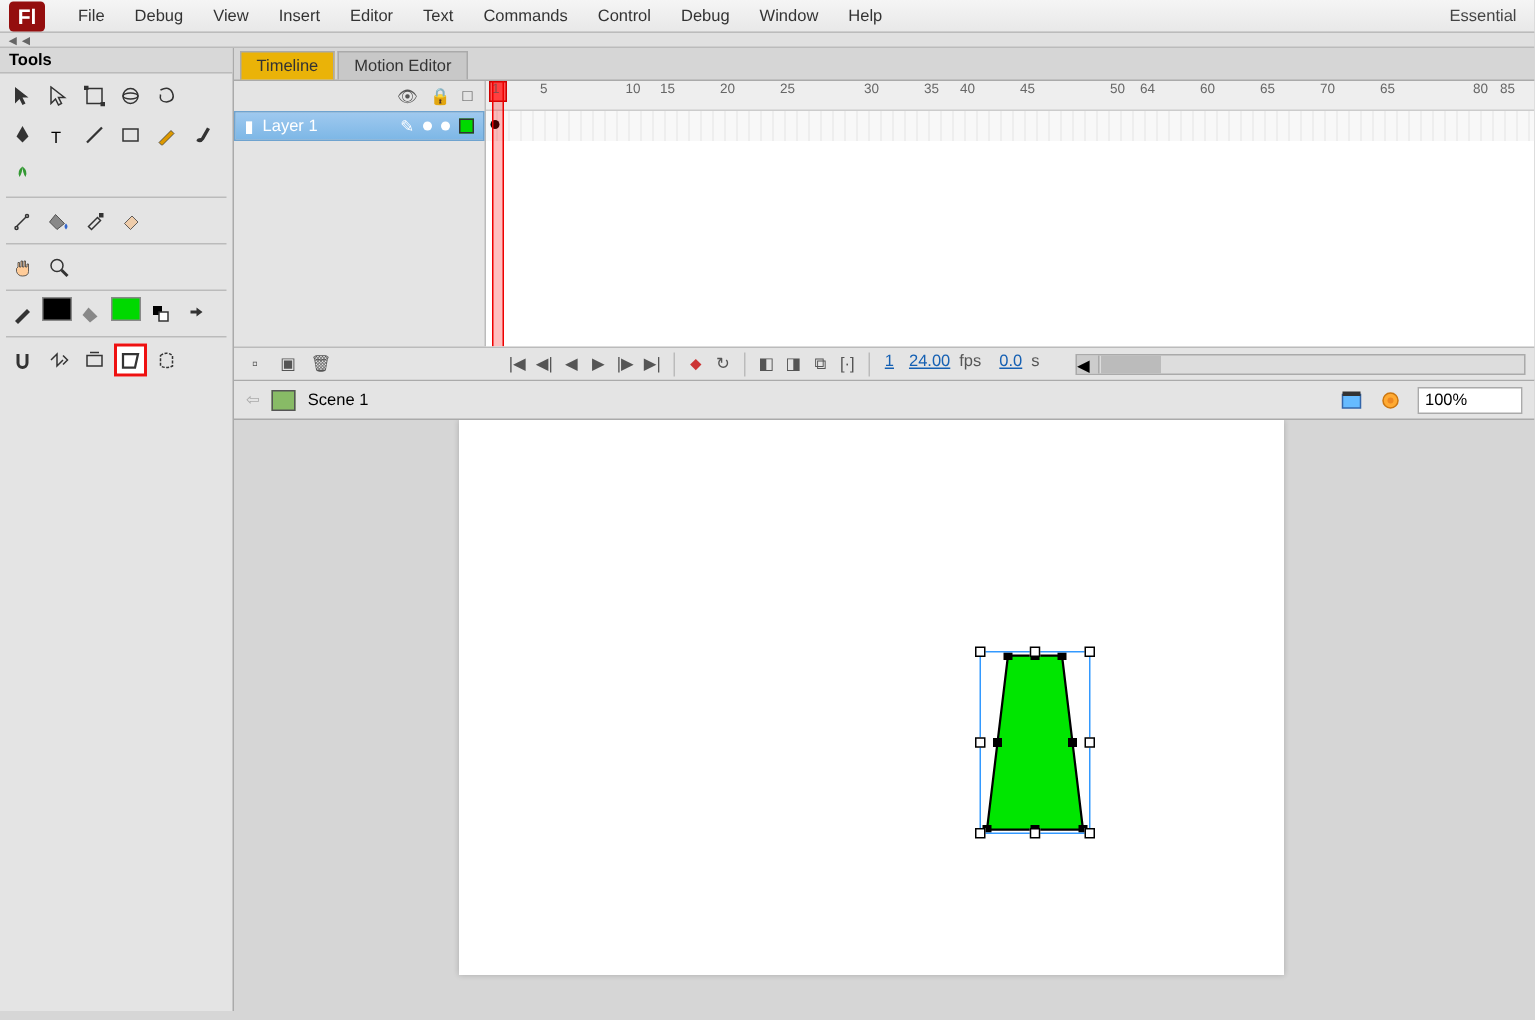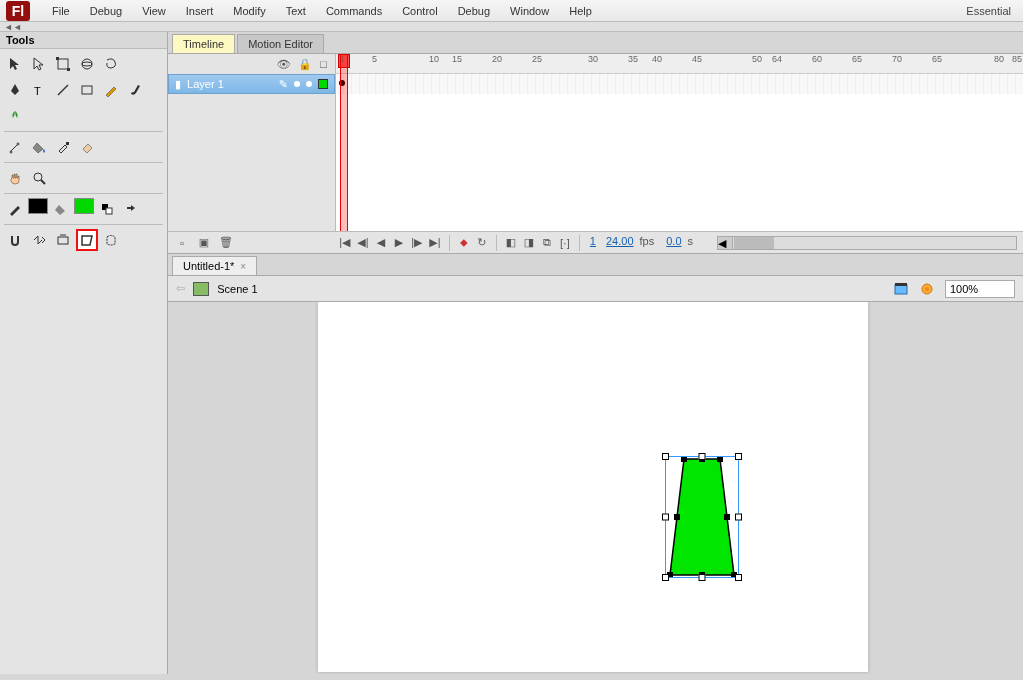--- a/index.html
+++ b/index.html
@@ -12,36 +12,36 @@
 .spacer { flex: 1; }
 .workspace-label { padding: 0 6px; color: #444; }
 
 
 .collapse-bar { height: 10px; background: #e0e0e0; border-bottom: 1px solid #bbb; text-align: left; padding-left: 4px; font-size: 9px; color: #666; }
 
 
 .main { display: flex; height: calc(680px - 38px); }
 
 
-.tools-panel { width: 168px; background: #e4e4e4; border-right: 1px solid #aaa; }
+.tools-panel { width: 156px; background: #e4e4e4; border-right: 1px solid #aaa; }
 .panel-header { background: #d8d8d8; border-bottom: 1px solid #bbb; padding: 2px 6px; font-weight: bold; }
 .tool-grid { display: flex; flex-wrap: wrap; padding: 4px; gap: 2px; }
 .tool-sep { width: 100%; height: 1px; background: #bbb; margin: 2px 0; }
 .tool-btn { width: 22px; height: 22px; border: 1px solid transparent; display: flex; align-items: center; justify-content: center; cursor: default; }
 .tool-btn.highlighted { border: 2px solid #e11; background: #fff; }
 .swatch-black { width: 20px; height: 16px; background: #000; border: 1px solid #888; }
 .swatch-green { width: 20px; height: 16px; background: #00d900; border: 1px solid #888; }
 
 
 .right { flex: 1; display: flex; flex-direction: column; }
 
 
 .timeline-tabs { height: 22px; background: #d6d6d6; display: flex; align-items: flex-end; padding-left: 4px; gap: 2px; border-bottom: 1px solid #aaa; }
 .ttab { padding: 3px 10px; background: #c8c8c8; border: 1px solid #aaa; border-bottom: none; color: #333; }
-.ttab.active { background: #fef9c3; }
+.ttab.active { background: #eab308; }
 
 .timeline-body { height: 200px; background: #e4e4e4; display: flex; flex-direction: column; border-bottom: 1px solid #aaa; }
 .timeline-main-row { display: flex; flex: 1; overflow: hidden; }
 .layer-col { width: 168px; background: #e4e4e4; border-right: 1px solid #bbb; }
 .layer-header-row { height: 20px; display: flex; align-items: center; justify-content: flex-end; gap: 8px; padding-right: 8px; font-size: 10px; color: #555; }
 .layer-row { height: 20px; background: linear-gradient(#9fc9ef,#7db7e6); border: 1px solid #6fa3cf; display: flex; align-items: center; padding: 0 6px; gap: 6px; color: #fff; }
 .layer-row .dot { width: 6px; height: 6px; border-radius: 50%; background: #fff; }
 .layer-row .lock-dot { width: 6px; height: 6px; border-radius: 50%; background: #fff; }
 .layer-row .sq { width: 10px; height: 10px; background: #00d900; border: 1px solid #333; }
 .frames-col { flex: 1; background: #fff; position: relative; overflow: hidden; }
@@ -97,21 +97,21 @@
 </style>
 </head>
 <body>
 
 <div class="menubar">
   <div class="app-logo">Fl</div>
   <div class="menu-item">File</div>
   <div class="menu-item">Debug</div>
   <div class="menu-item">View</div>
   <div class="menu-item">Insert</div>
-  <div class="menu-item">Modify</div>
+  <div class="menu-item">Editor</div>
   <div class="menu-item">Text</div>
   <div class="menu-item">Commands</div>
   <div class="menu-item">Control</div>
   <div class="menu-item">Debug</div>
   <div class="menu-item">Window</div>
   <div class="menu-item">Help</div>
   <div class="spacer"></div>
   <div class="workspace-label">Essential</div>
 </div>
 <div class="collapse-bar">◄◄</div>
@@ -361,26 +361,20 @@
           <span class="tf-stat">0.0</span>
             <span class="tf-stat-unit">s</span>
         </div>
         <div class="tf-scroll">
           <div class="tf-scroll-left">◀</div>
           <div class="tf-scroll-thumb"></div>
         </div>
       </div>
     </div>
 
-    <div class="doc-tabs">
-      <div class="doc-tab">
-        <span>Untitled-1*</span>
-        <span class="x">×</span>
-      </div>
-    </div>
 
     <div class="edit-bar">
       <span class="back">⇦</span>
       <span class="clapper"></span>
       <span>Scene 1</span>
       <div style="flex:1"></div>
       <div class="edit-icon">
           <svg width="16" height="14">
             <rect x="1" y="3" width="12" height="9" fill="#6bf" stroke="#36a"></rect>
             <rect x="1" y="1" width="12" height="3" fill="#333"></rect>

